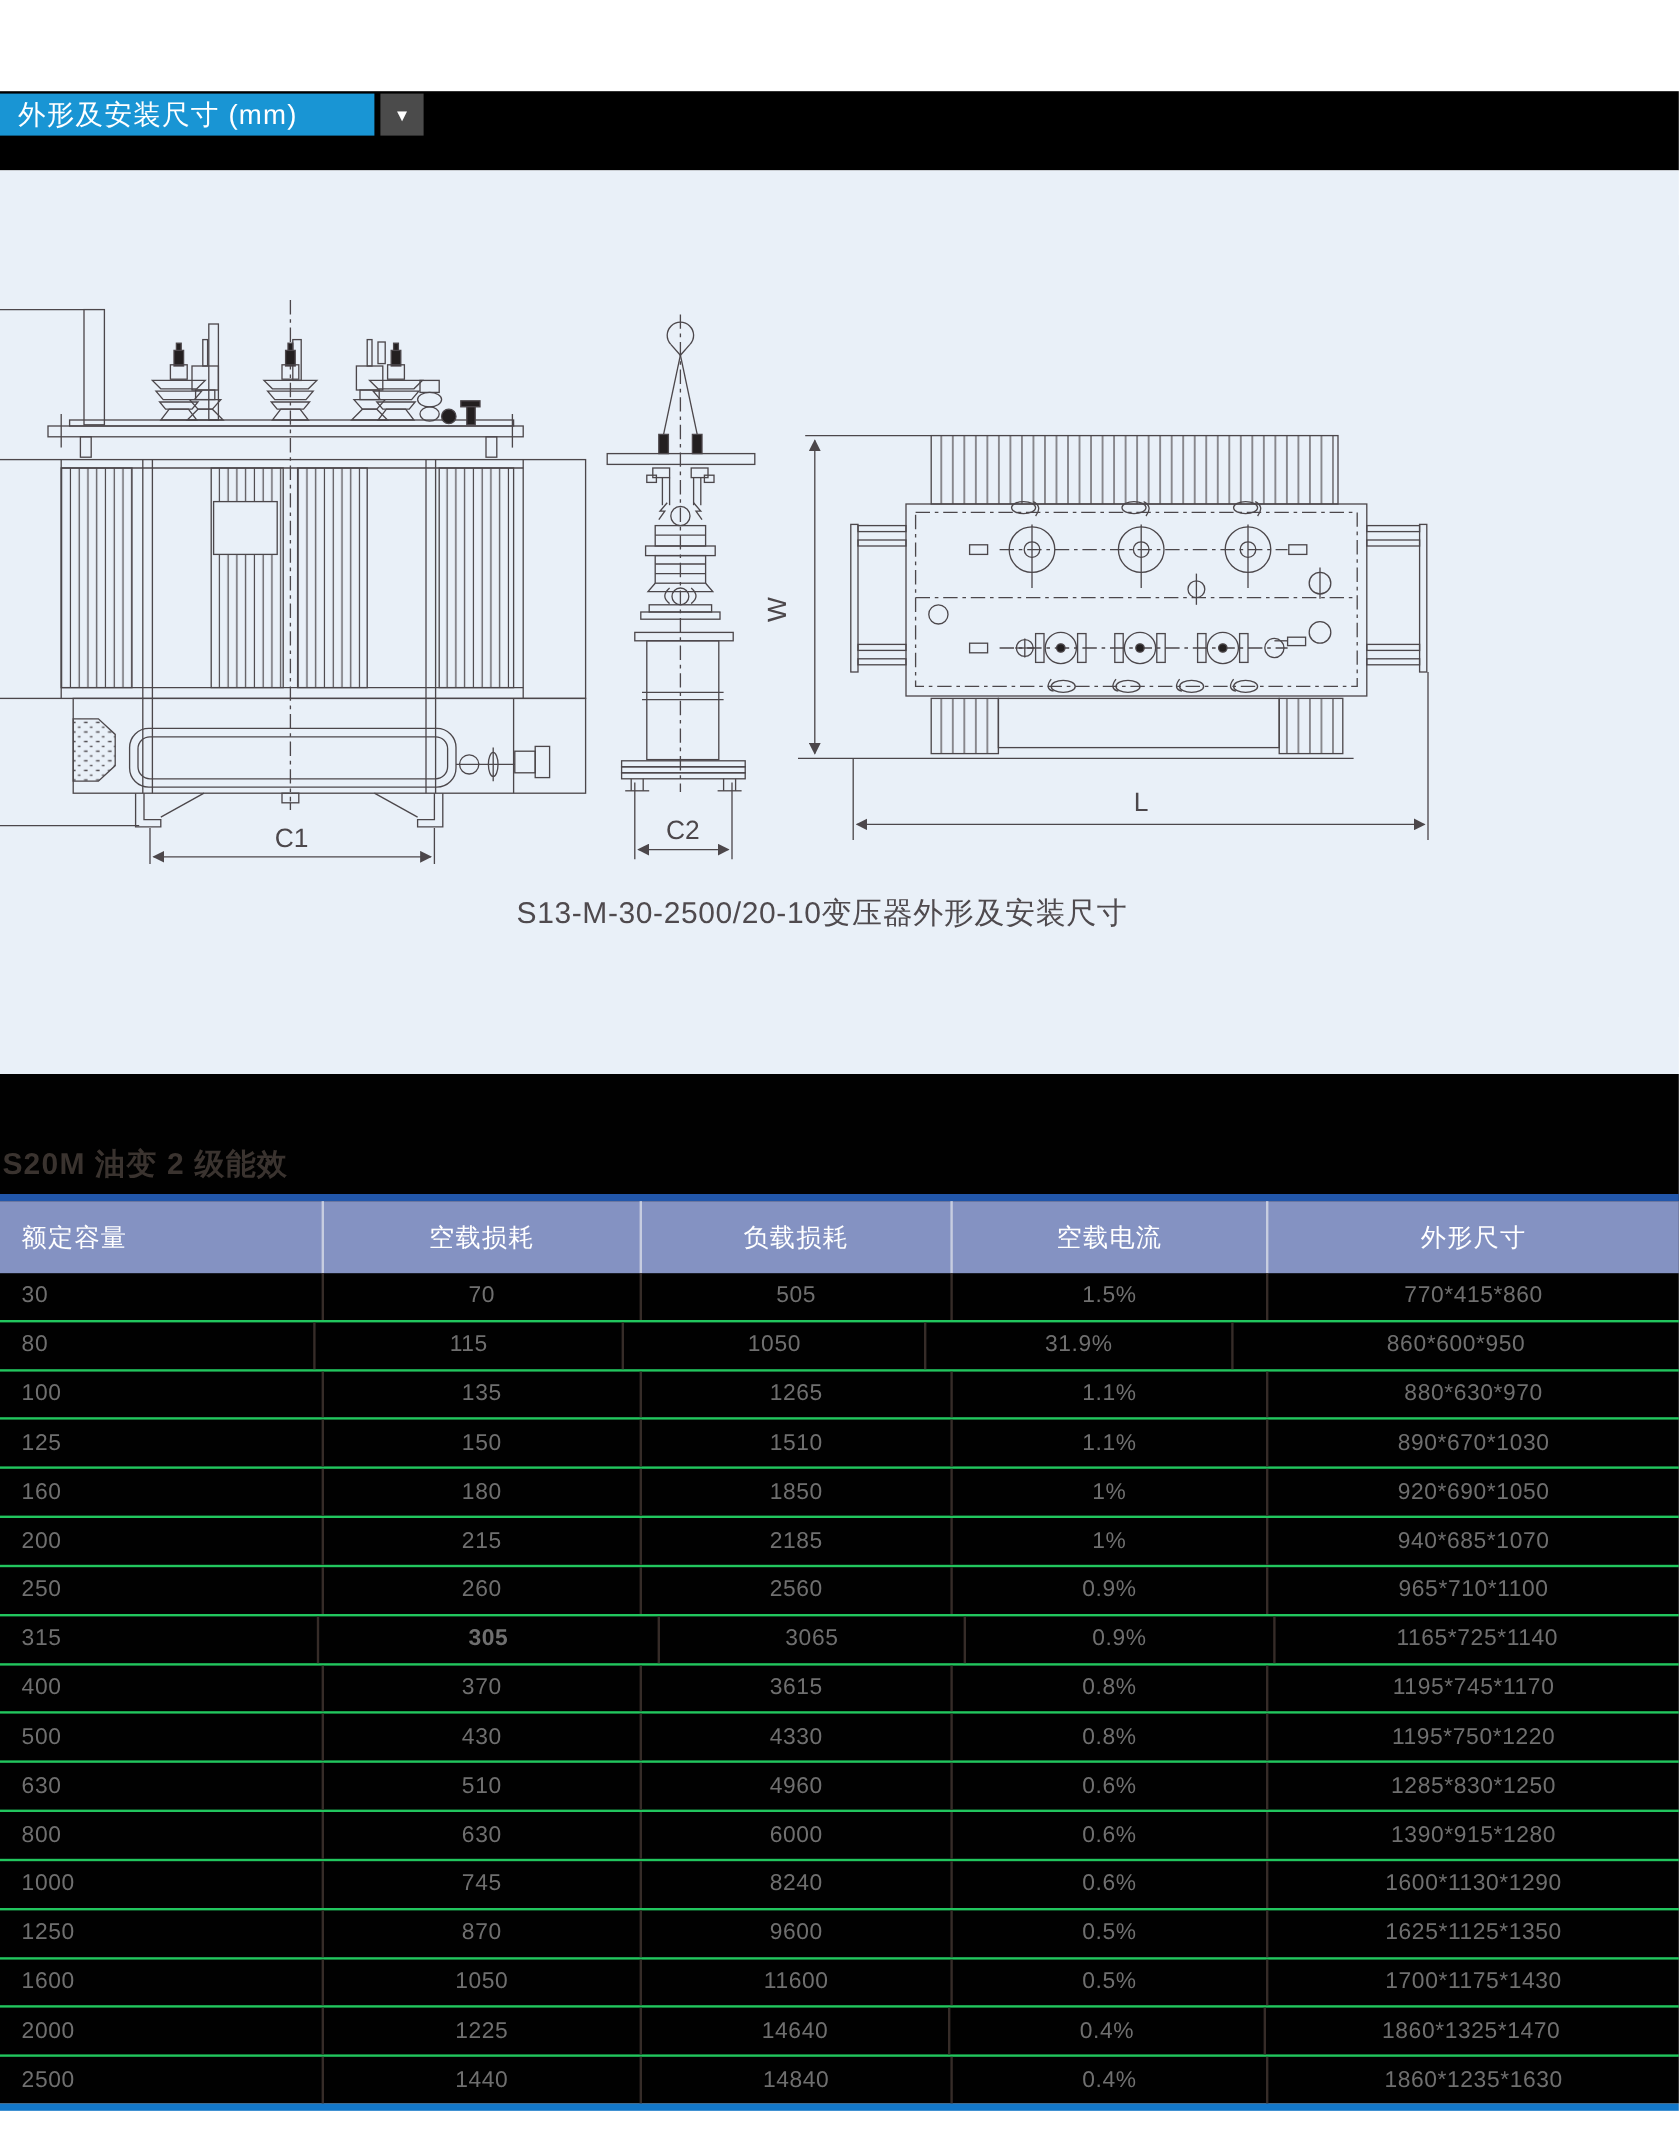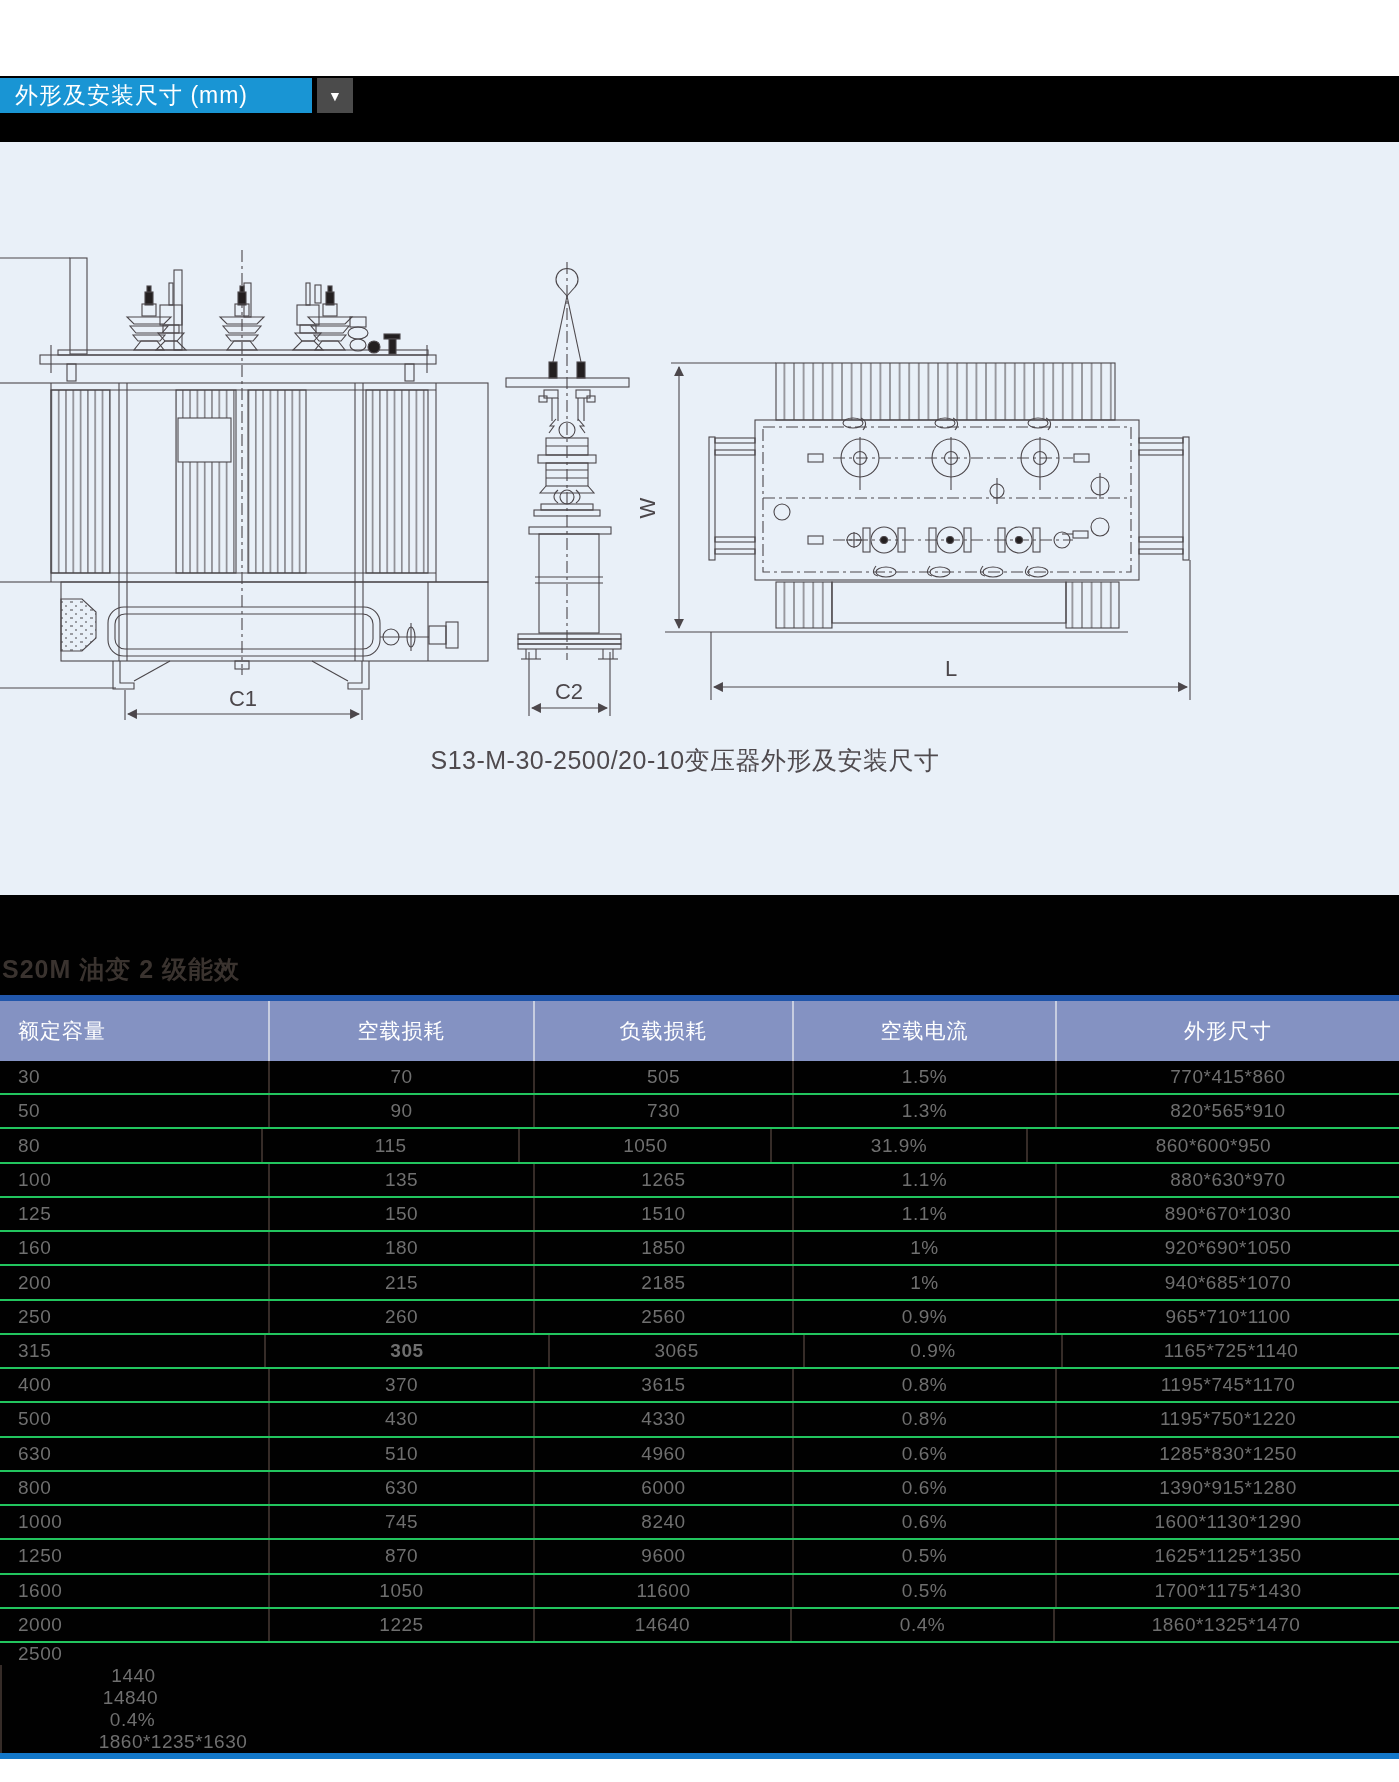--- a/index.html
+++ b/index.html
@@ -19,21 +19,21 @@
   .dark-section{position:absolute;left:0;top:895px;width:1399px;height:858px;background:#010101;}
   .s20m{position:absolute;left:2px;top:58px;color:#3a332f;font-size:25px;font-weight:bold;letter-spacing:1px;}
   .tbl-topline{position:absolute;left:0;top:100px;width:1399px;height:6px;background:#2257ab;}
   .tbl-header{position:absolute;left:0;top:106px;width:1399px;height:60px;background:#8492c2;display:flex;}
   .th{display:flex;align-items:center;justify-content:center;color:#ffffff;font-size:21px;
       box-sizing:border-box;letter-spacing:1px;}
   .th.first{justify-content:flex-start;padding-left:18px;}
   .th.c{border-left:2px solid #c7cde0;}
   .tbl-body{position:absolute;left:0;top:166px;width:1399px;height:692px;display:flex;flex-direction:column;}
   .tr{flex:1 1 0;display:flex;border-bottom:2px solid #22c55e;box-sizing:border-box;}
-  .tr:last-child{border-bottom:none;flex-direction:column;}
+  .tr:last-child{border-bottom:none;}
   .td{display:flex;align-items:center;justify-content:center;color:#6f6f6f;font-size:19px;
       box-sizing:border-box;letter-spacing:0.5px;}
   .td.first{justify-content:flex-start;padding-left:18px;}
   .td.c{border-left:2px solid #362c28;}
   .bottom-line{position:absolute;left:0;top:1753px;width:1399px;height:6px;background:#1377c8;}
   svg{display:block;}
   svg text{fill:#4c474b;font-size:22px;font-family:"Liberation Sans","DejaVu Sans",sans-serif;}
 </style>
 </head>
 <body>
@@ -317,27 +317,20 @@
       </div>
     <div class="tbl-body">
         <div class="tr">
           <div class="td first" style="width: 268px;">30</div>
           <div class="td c" style="width: 265px;">70</div>
           <div class="td c" style="width: 259px;">505</div>
           <div class="td c" style="width: 263px;">1.5%</div>
           <div class="td c" style="width: 344px;">770*415*860</div>
         </div>
         <div class="tr">
-          <div class="td first" style="width: 268px;">50</div>
-          <div class="td c" style="width: 265px;">90</div>
-          <div class="td c" style="width: 259px;">730</div>
-          <div class="td c" style="width: 263px;">1.3%</div>
-          <div class="td c" style="width: 344px;">820*565*910</div>
-        </div>
-        <div class="tr">
           <div class="td first" style="width: 268px;">80</div>
           <div class="td c" style="width: 265px;">115</div>
           <div class="td c" style="width: 259px;">1050</div>
           <div class="td c" style="width: 263px;">31.9%</div>
           <div class="td c" style="width: 384px;">860*600*950</div>
         </div>
         <div class="tr">
           <div class="td first" style="width: 268px;">100</div>
           <div class="td c" style="width: 265px;">135</div>
           <div class="td c" style="width: 259px;">1265</div>

